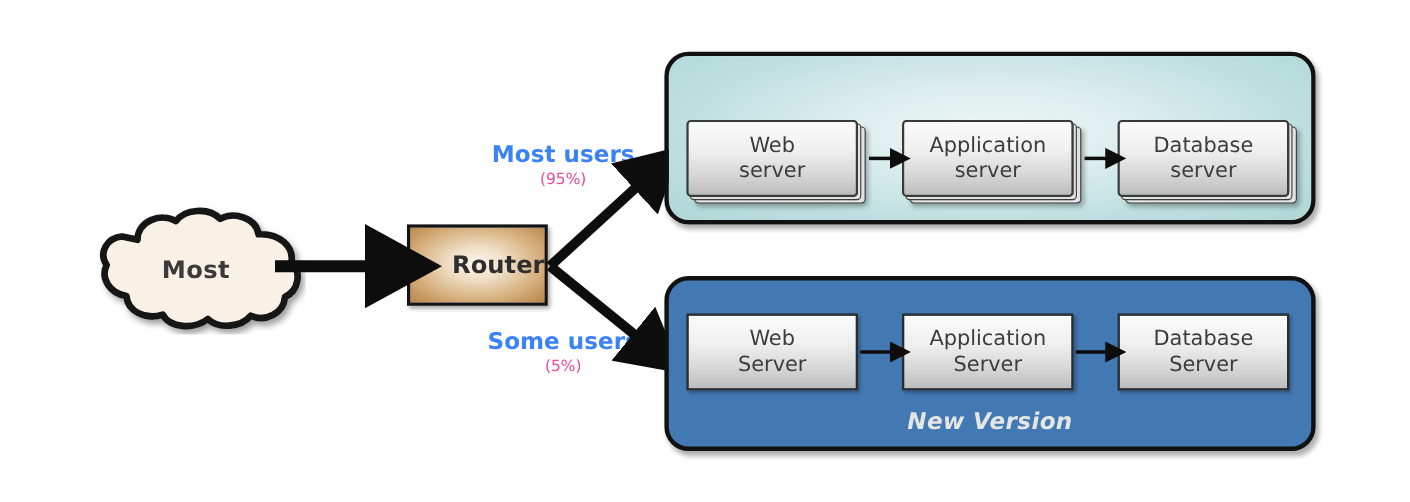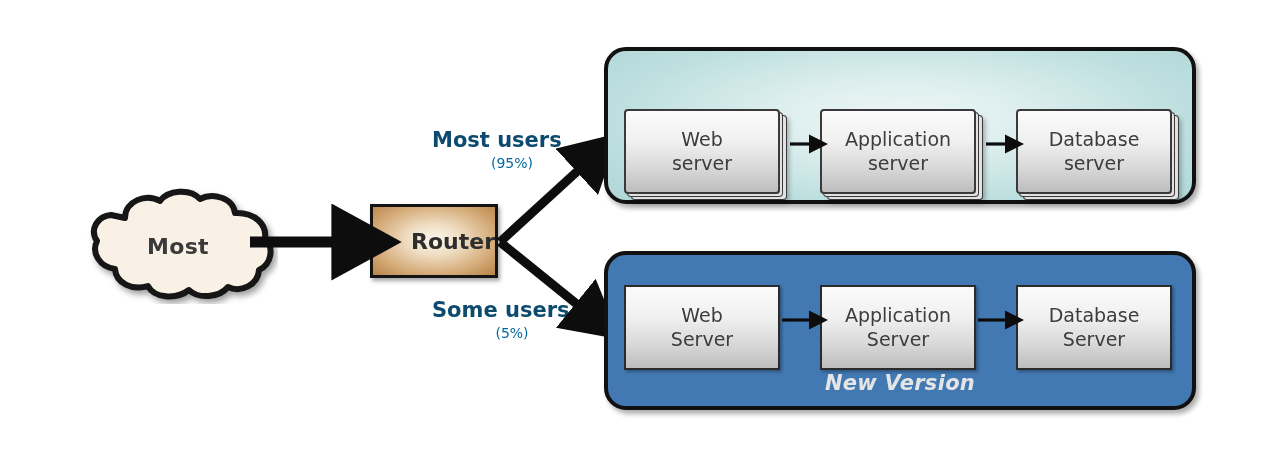--- a/index.html
+++ b/index.html
@@ -37,25 +37,25 @@
     box-shadow: 2px 3px 4px rgba(0,0,0,.35);
     display: flex; align-items: center; justify-content: flex-end;
     box-sizing: border-box;
   }
   #router-label {
     font-size: 22px; font-weight: bold; color: #2e2e2e;
   }
 
   
   .branch-main {
-    font-size: 21px; font-weight: bold; color: #0c4a6e;
-    white-space: nowrap; text-align: left;
+    font-size: 21px; font-weight: bold; color: #3b82f6;
+    white-space: nowrap; text-align: center;
   }
   .branch-sub {
-    font-size: 14px; color: #0369a1; text-align: center;
+    font-size: 14px; color: #ec4899; text-align: center;
     margin-top: 3px; white-space: nowrap;
   }
   #label-most { left: 432px; top: 128px; width: 160px; }
   #label-some { left: 432px; top: 298px; width: 160px; }
 
   
   .panel {
     border: 4px solid #111111;
     border-radius: 22px;
     box-sizing: border-box;
@@ -74,21 +74,21 @@
     position: absolute; left: 0; width: 100%;
     text-align: center; font-size: 21px; font-weight: bold;
     letter-spacing: .3px;
   }
   #title-old { top: 11px; color: #222222; }
   #title-new { bottom: 11px; color: #e5e5e5; font-style: italic; }
 
   
   .srv {
     position: absolute;
-    width: 156px; height: 85px;
+    width: 156px; height: 70px;
     box-sizing: border-box;
     border: 2px solid #3a3a3a;
     background: linear-gradient(to bottom, #fbfbfb 0%, #f0f0f0 38%, #d7d7d7 72%, #bdbdbd 100%);
     display: flex; flex-direction: column;
     align-items: center; justify-content: center;
     line-height: 1.22;
     font-size: 19px; color: #3c3c3c;
   }
   .srv span { display: block; }
   

